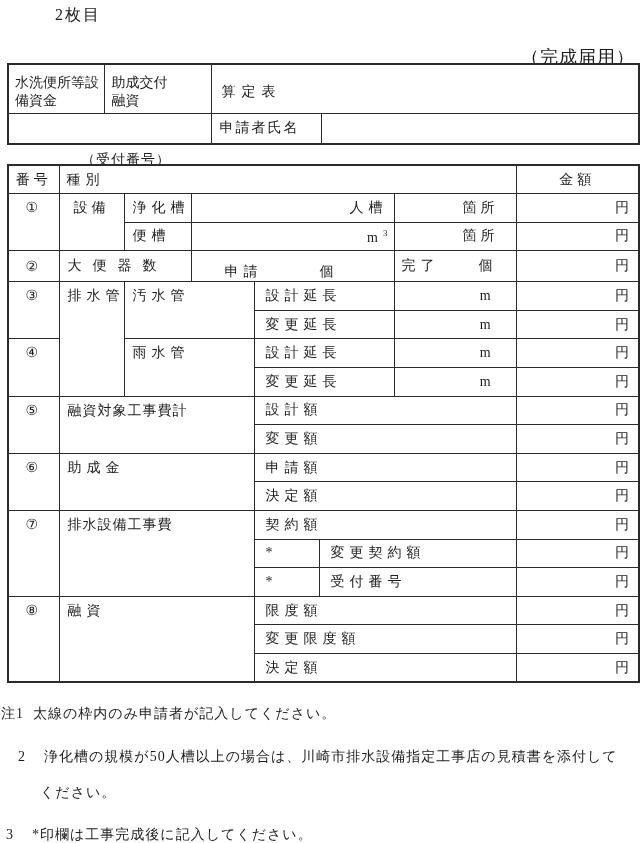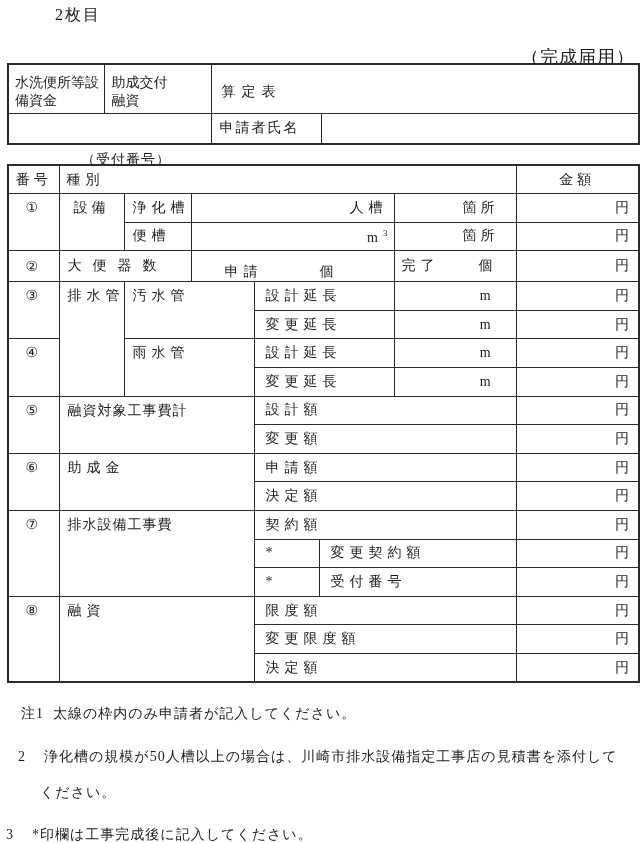--- a/index.html
+++ b/index.html
@@ -224,21 +224,21 @@
       <td class="sub" colspan="3">変更限度額</td>
       <td class="u-yen">円</td>
     </tr>
     <tr>
       <td class="sub" colspan="3">決定額</td>
       <td class="u-yen">円</td>
     </tr>
   </tbody>
     </table>
 
-  <div class="note" style="left:1px;top:705px;padding-left:20px;">
+  <div class="note" style="left:1px;top:705px;">
     <span class="nm nm1">注1</span><span>太線の枠内のみ申請者が記入してください。</span>
   </div>
   <div class="note" style="left:18px;top:748px;">
     <span class="nm nm2">2</span><span>浄化槽の規模が50人槽以上の場合は、川崎市排水設備指定工事店の見積書を添付して</span>
   </div>
   <div class="note" style="left:40px;top:784px;">
     <span>ください。</span>
   </div>
   <div class="note" style="left:6px;top:826px;">
     <span class="nm nm2">3</span><span>*印欄は工事完成後に記入してください。</span>

